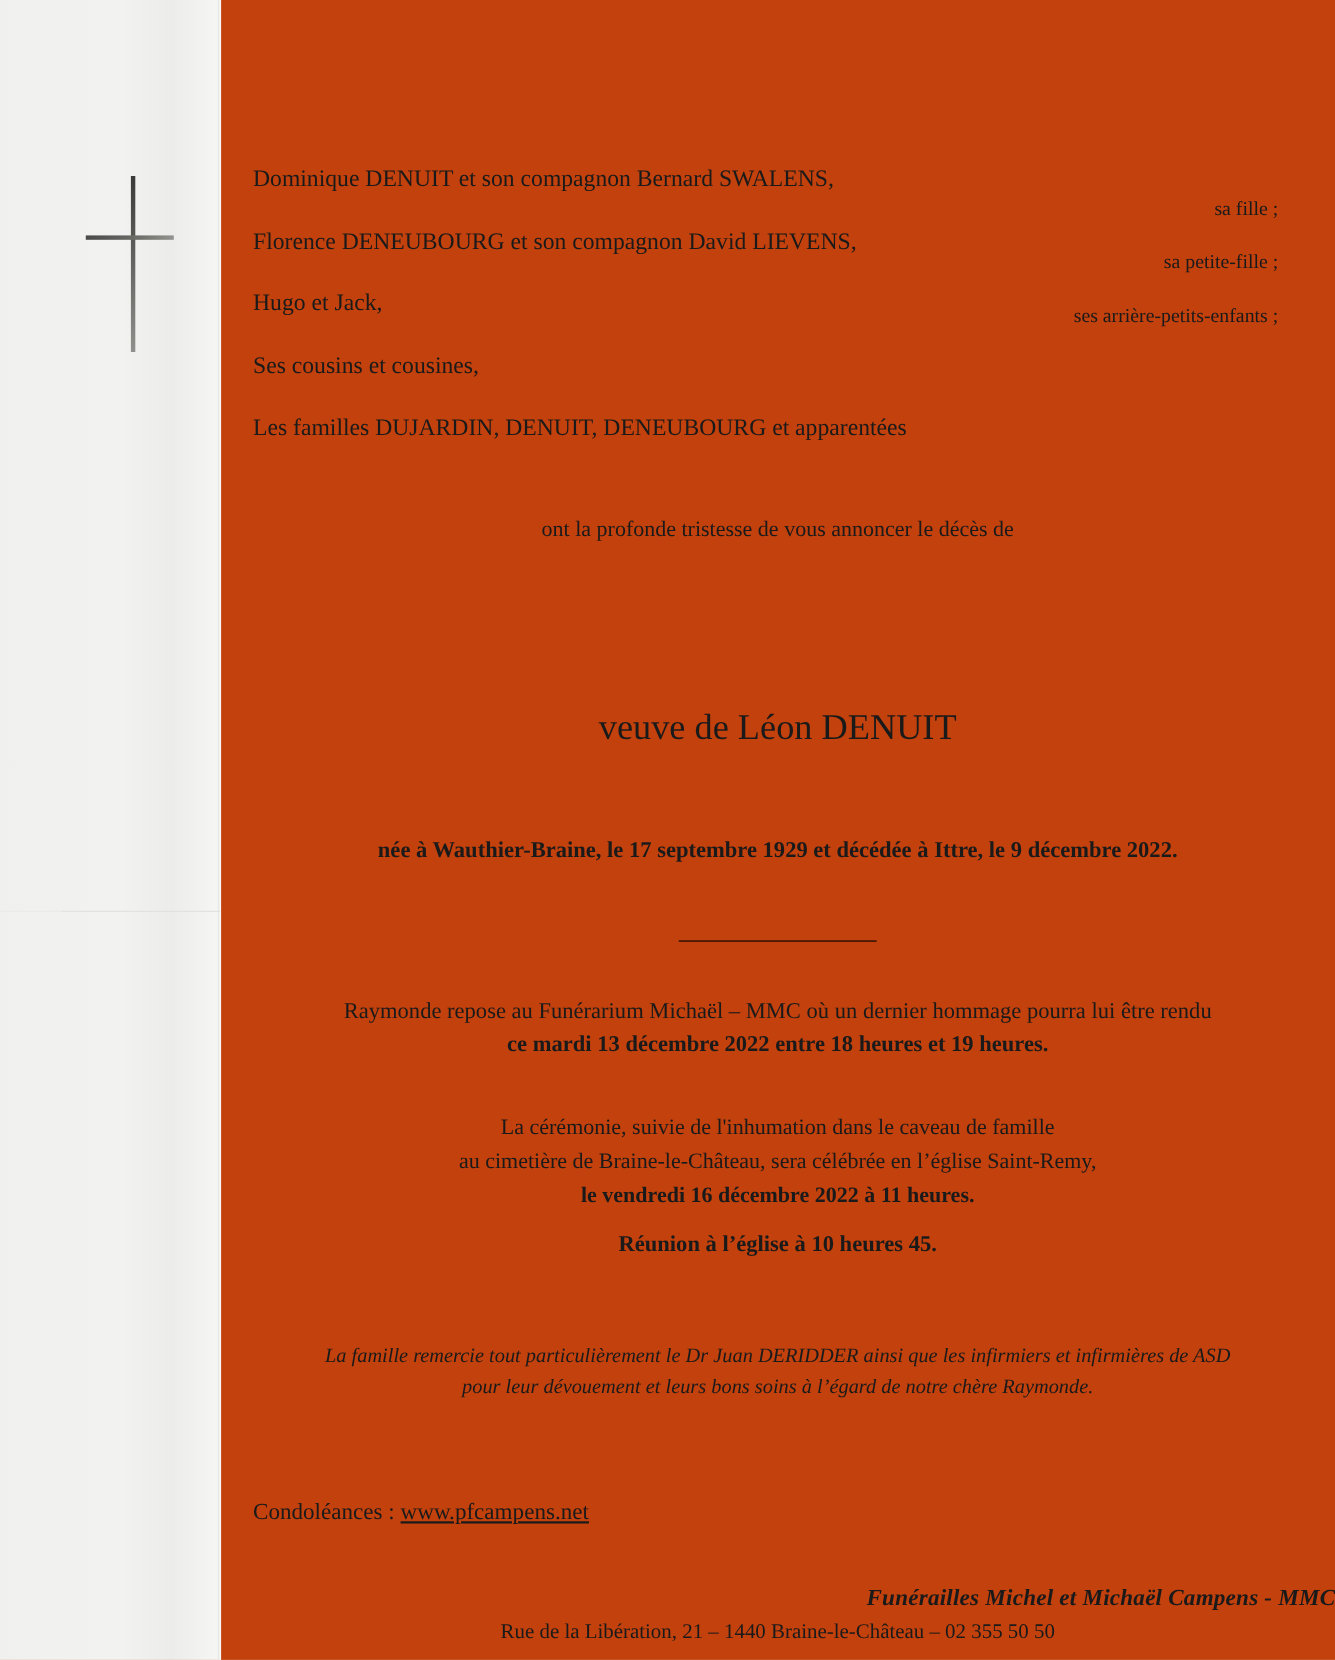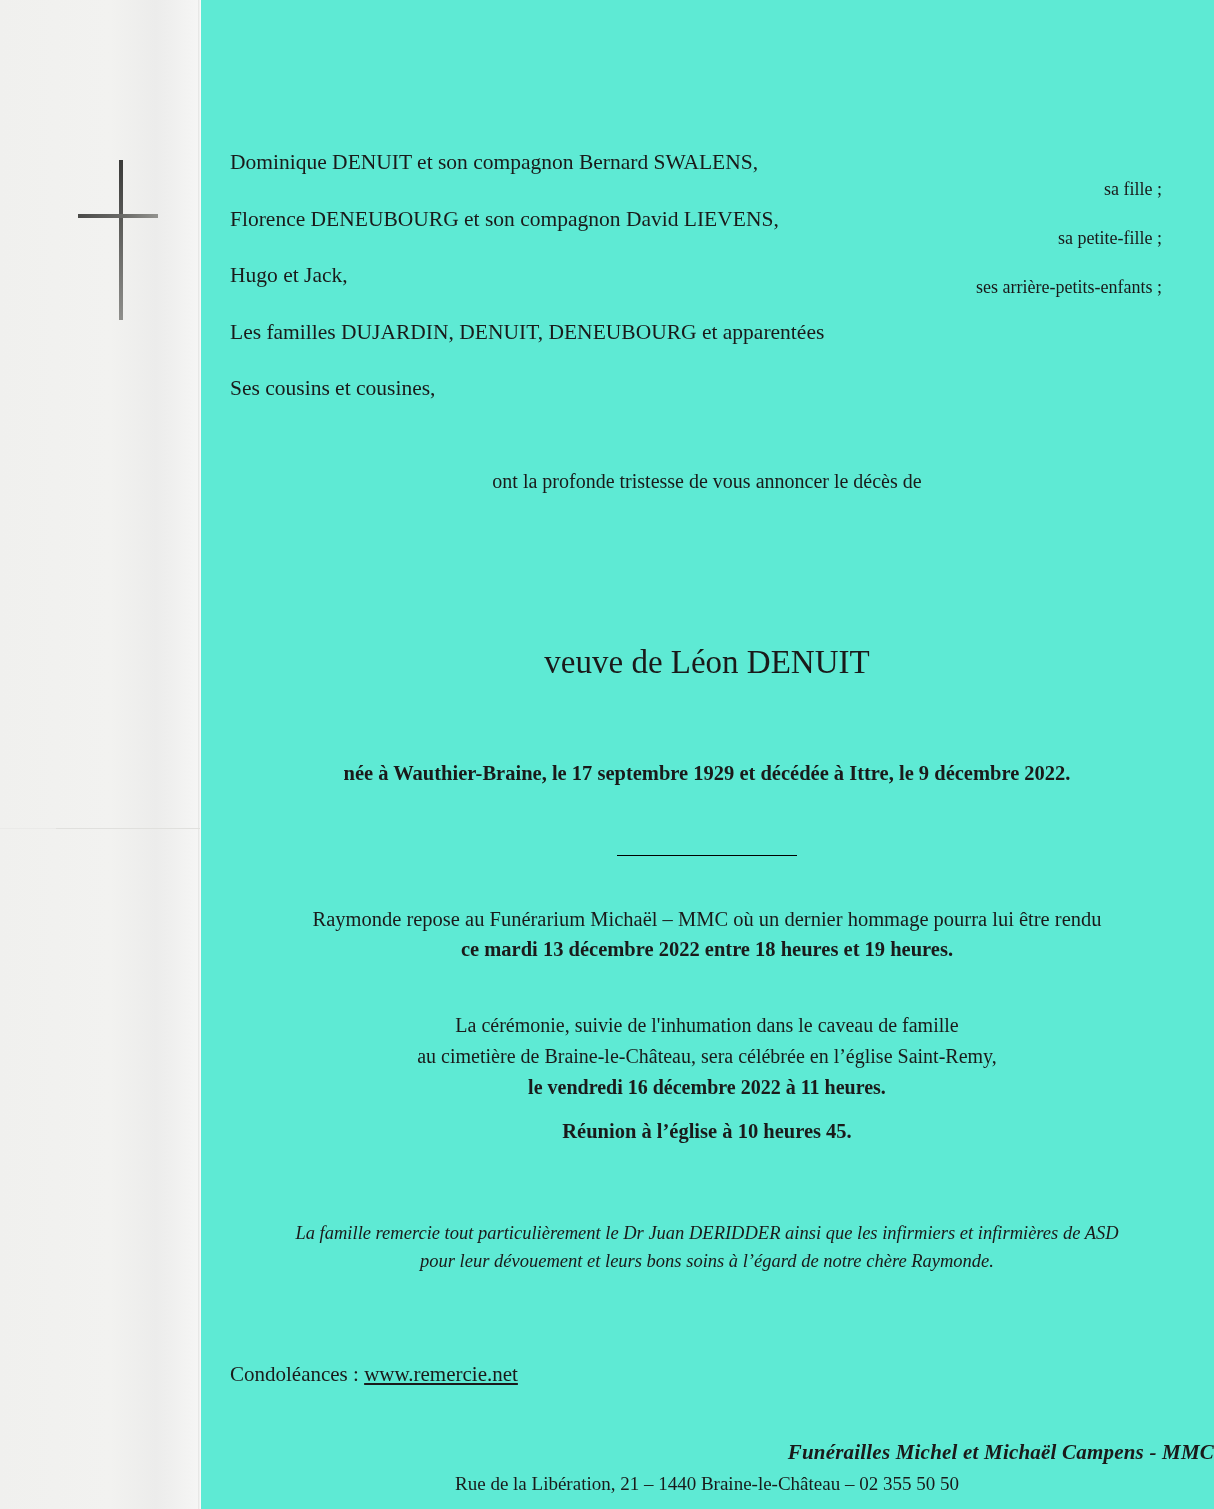--- a/index.html
+++ b/index.html
@@ -6,21 +6,21 @@
   html, body {
     margin: 0;
     padding: 0;
     background: #ffffff;
   }
   .page {
     position: relative;
     width: 1214px;
     height: 1509px;
     margin: 0 auto;
-    background: #5eead4;
+    background: #c2410c;
     font-family: "Liberation Serif", serif;
     color: #1a1a1a;
     overflow: hidden;
   }
 
   
   .left-band {
     position: absolute;
     left: 0;
     top: 0;
@@ -253,22 +253,22 @@
     <div class="v"></div>
     <div class="h"></div>
   </div>
 
   <div class="content">
 
     <div class="family-block">
       <div class="family-line">Dominique DENUIT et son compagnon Bernard SWALENS,</div>
       <div class="family-line">Florence DENEUBOURG et son compagnon David LIEVENS,</div>
       <div class="family-line">Hugo et Jack,</div>
+      <div class="family-line">Ses cousins et cousines,</div>
       <div class="family-line">Les familles DUJARDIN, DENUIT, DENEUBOURG et apparentées</div>
-      <div class="family-line">Ses cousins et cousines,</div>
     </div>
 
     <div class="relations">
       <div class="relation-line">sa fille ;</div>
       <div class="relation-line">sa petite-fille ;</div>
       <div class="relation-line">ses arrière-petits-enfants ;</div>
     </div>
 
     <div class="announce">ont la profonde tristesse de vous annoncer le décès de</div>
 
@@ -290,21 +290,21 @@
     </div>
 
     <div class="reunion">Réunion à l’église à 10 heures 45.</div>
 
     <div class="thanks">
       <div>La famille remercie tout particulièrement le Dr Juan DERIDDER ainsi que les infirmiers et infirmières de ASD</div>
       <div>pour leur dévouement et leurs bons soins à l’égard de notre chère Raymonde.</div>
     </div>
 
     <div class="condolences">
-      <span>Condoléances : </span><a href="#">www.remercie.net</a>
+      <span>Condoléances : </span><a href="#">www.pfcampens.net</a>
     </div>
 
     <div class="footer">
       <div class="footer-name">Funérailles Michel et Michaël Campens - MMC</div>
       <div class="footer-addr">Rue de la Libération, 21 – 1440 Braine-le-Château – 02 355 50 50</div>
     </div>
 
   </div>
 </div>
 

